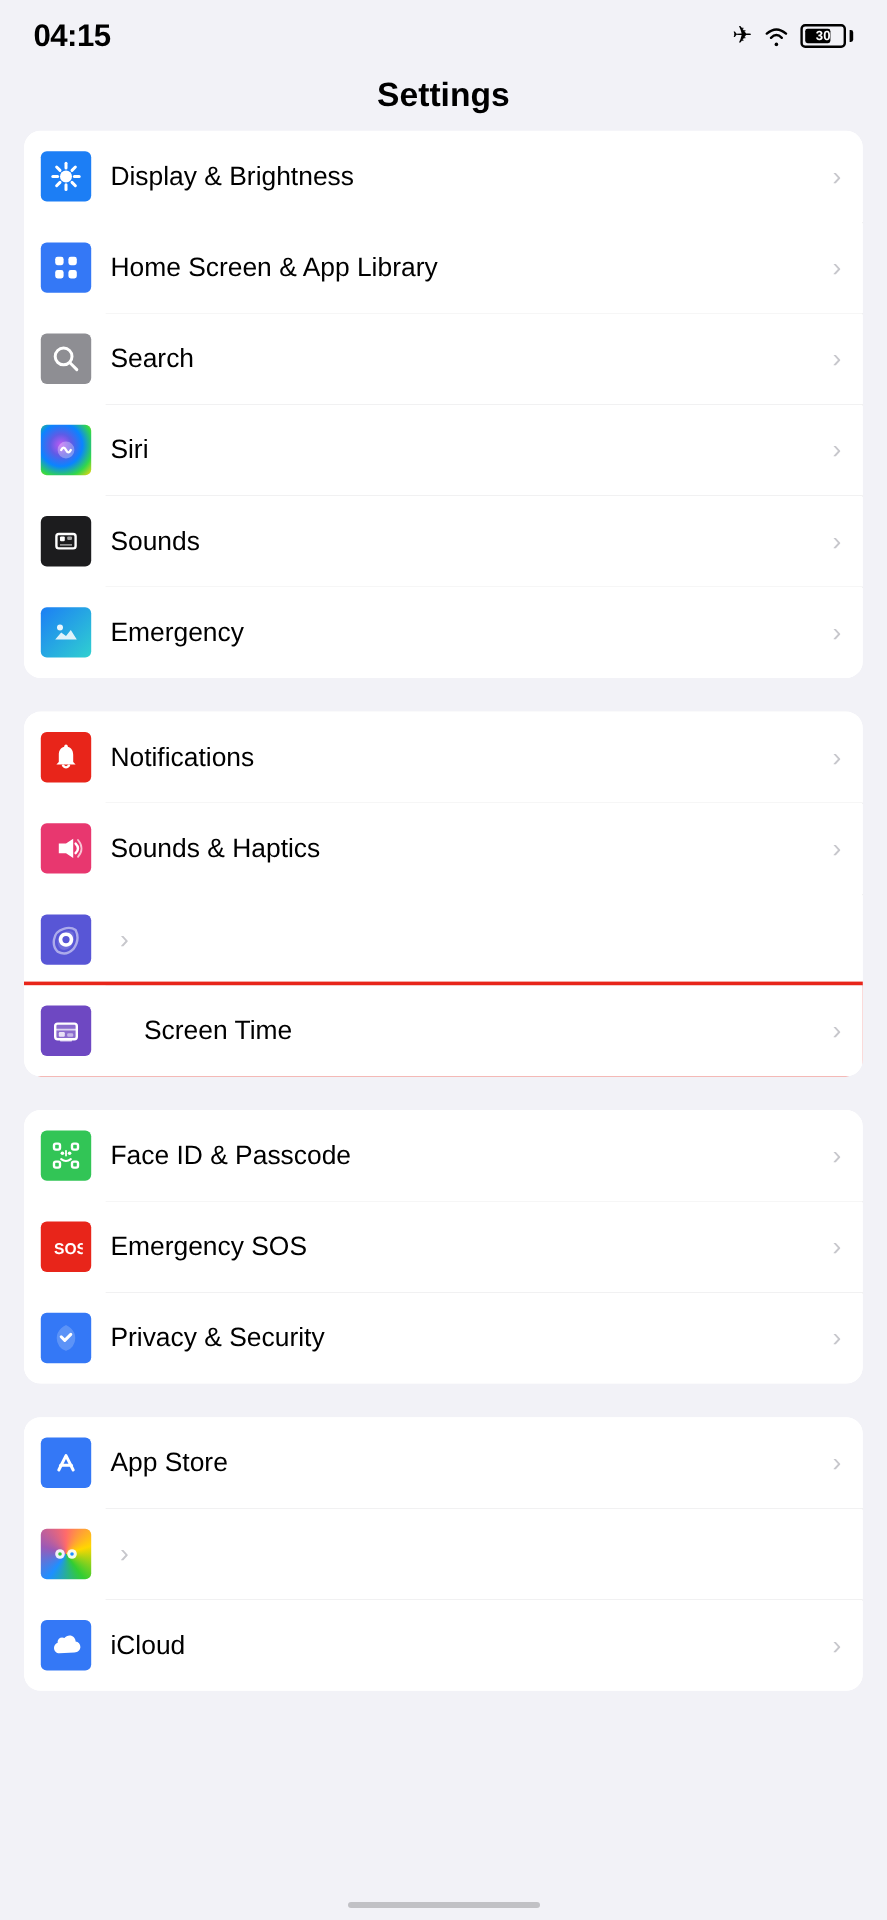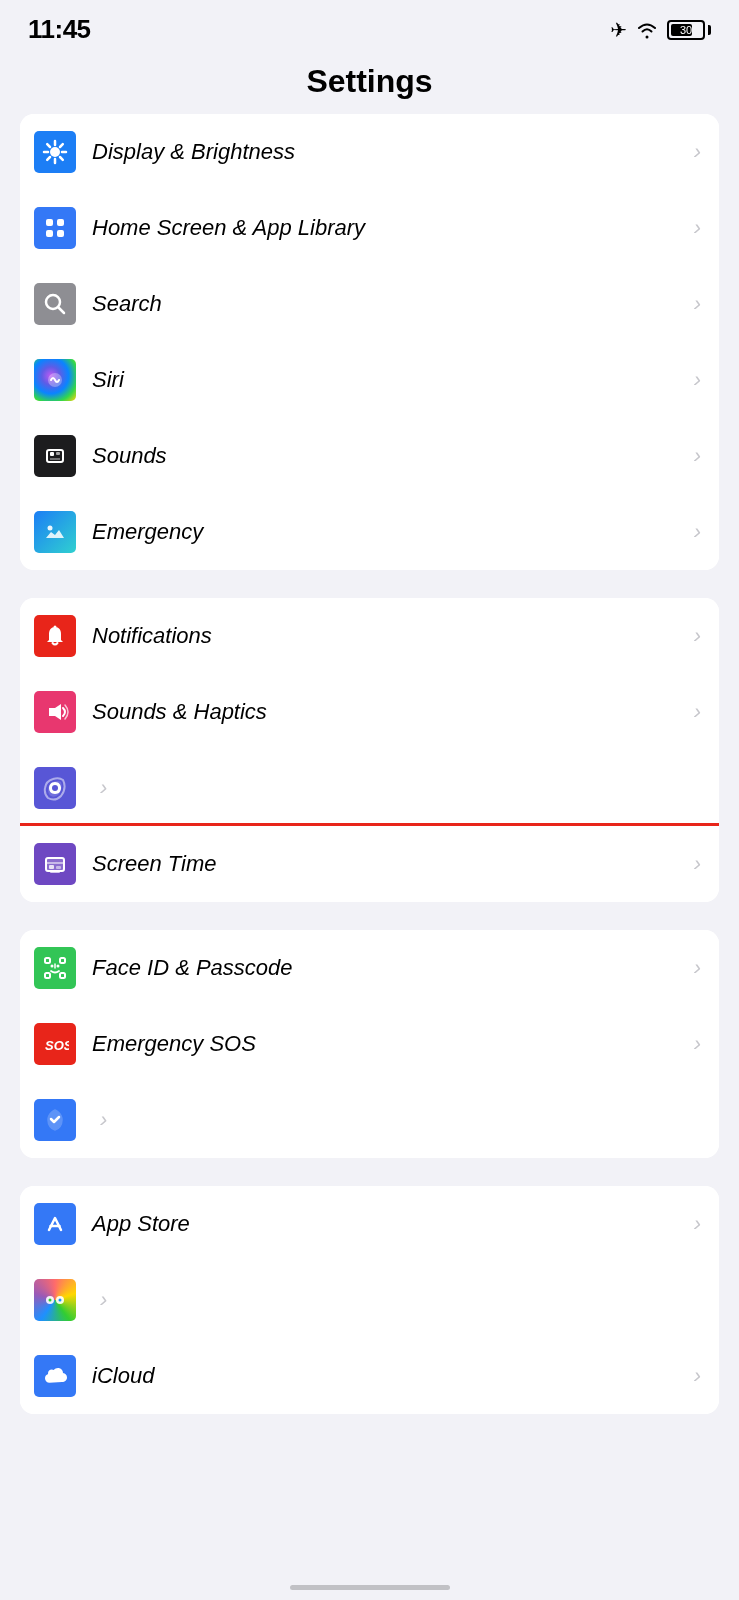--- a/index.html
+++ b/index.html
@@ -54,46 +54,45 @@
     .battery-tip {
       width: 3px;
       height: 10px;
       background: #000;
       border-radius: 0 2px 2px 0;
       margin-left: 1px;
     }
     .battery-number {
       position: absolute;
       font-size: 11px;
-      font-weight: 400;
+      font-weight: 700;
       color: #fff;
       left: 50%;
       transform: translateX(-50%);
       white-space: nowrap;
     }
 
     
     .page-title-bar {
       text-align: center;
       padding: 10px 0 14px 0;
       background: #f2f2f7;
     }
     .page-title {
-      font-size: 32px;
+      font-size: 28px;
       font-weight: 700;
       color: #000;
     }
 
     
     .settings-group {
       background: #fff;
       border-radius: 14px;
       margin: 0 20px 28px 20px;
       overflow: hidden;
-      font-style: italic;
     }
 
     .settings-row {
       display: flex;
       align-items: center;
       padding: 0 18px 0 14px;
       height: 76px;
       background: #fff;
       cursor: pointer;
       position: relative;
@@ -135,20 +134,21 @@
       font-weight: 400;
       margin-left: 8px;
     }
 
     
     .highlighted-row {
       outline: 3px solid #e8251a;
       outline-offset: -1px;
       border-radius: 0;
       z-index: 10;
+      gap: 28px;
     }
 
     
     .home-indicator {
       position: fixed;
       bottom: 10px;
       left: 50%;
       transform: translateX(-50%);
       width: 160px;
       height: 5px;
@@ -179,21 +179,21 @@
       background: linear-gradient(135deg, #000 0%, #1a1a2e 30%, #4b0082 60%, #8a2be2 80%, #c850c0 100%);
     }
 
     
     .icloud-icon { background: #3478f6; }
   </style>
 </head>
 <body>
 
 <div class="status-bar">
-  <span class="status-time">11:45</span>
+  <span class="status-time">04:15</span>
   <div class="status-icons">
 
     <span style="font-size:20px;">✈</span>
 
     <svg width="24" height="18" viewBox="0 0 24 18">
       <path d="M12 14.5 a1.5 1.5 0 1 1 0 3 a1.5 1.5 0 0 1 0-3z" fill="#000"></path>
       <path d="M7.5 10.5 Q12 6 16.5 10.5" stroke="#000" stroke-width="2" fill="none" stroke-linecap="round"></path>
       <path d="M4 7 Q12 0 20 7" stroke="#000" stroke-width="2" fill="none" stroke-linecap="round"></path>
     </svg>
 
@@ -376,20 +376,21 @@
     <span class="row-chevron">›</span>
   </div>
 
   <div class="settings-row">
     <div class="row-icon icon-blue2">
       <svg class="icon-svg" viewBox="0 0 28 28" fill="none">
         <path d="M14 4 L14 4 C14 4 7 7 7 14 C7 19 10 23 14 24 C18 23 21 19 21 14 C21 7 14 4 14 4 Z" fill="white" opacity="0.2" stroke="white" stroke-width="1.5"></path>
         <path d="M10 13 L13 16 L18 11" stroke="white" stroke-width="2.5" stroke-linecap="round" stroke-linejoin="round" fill="none"></path>
       </svg>
     </div>
+    <span class="row-label">Privacy &amp; Security</span>
     <span class="row-chevron">›</span>
   </div>
 
 </div>
 
 <div class="settings-group">
 
   <div class="settings-row">
     <div class="row-icon icon-blue2">
       <svg class="icon-svg" viewBox="0 0 28 28" fill="none">

